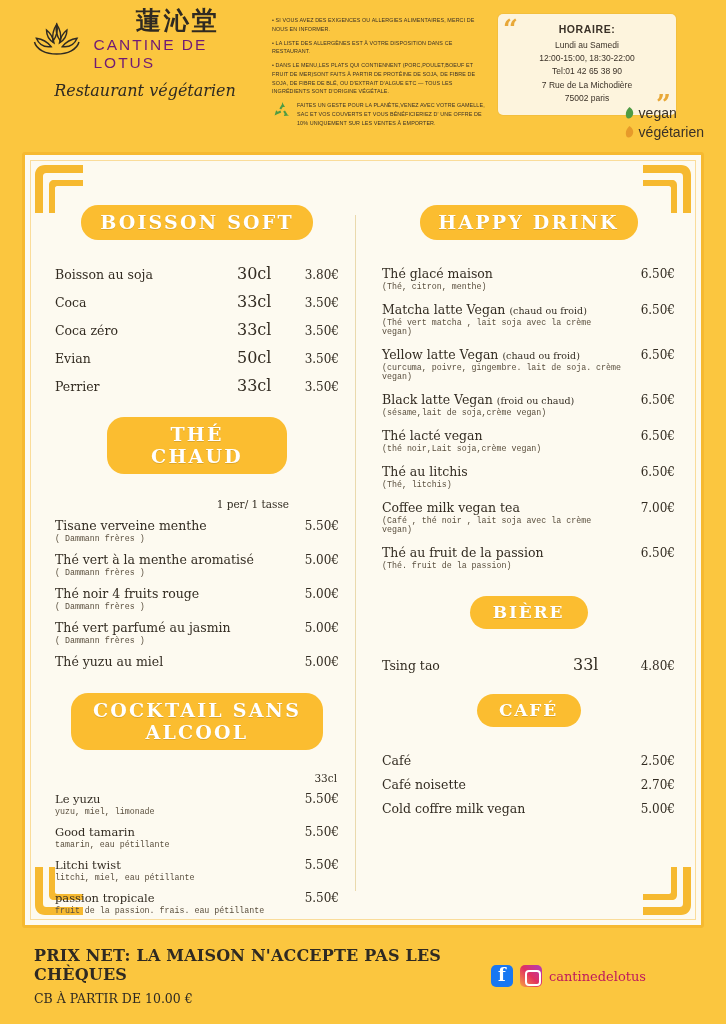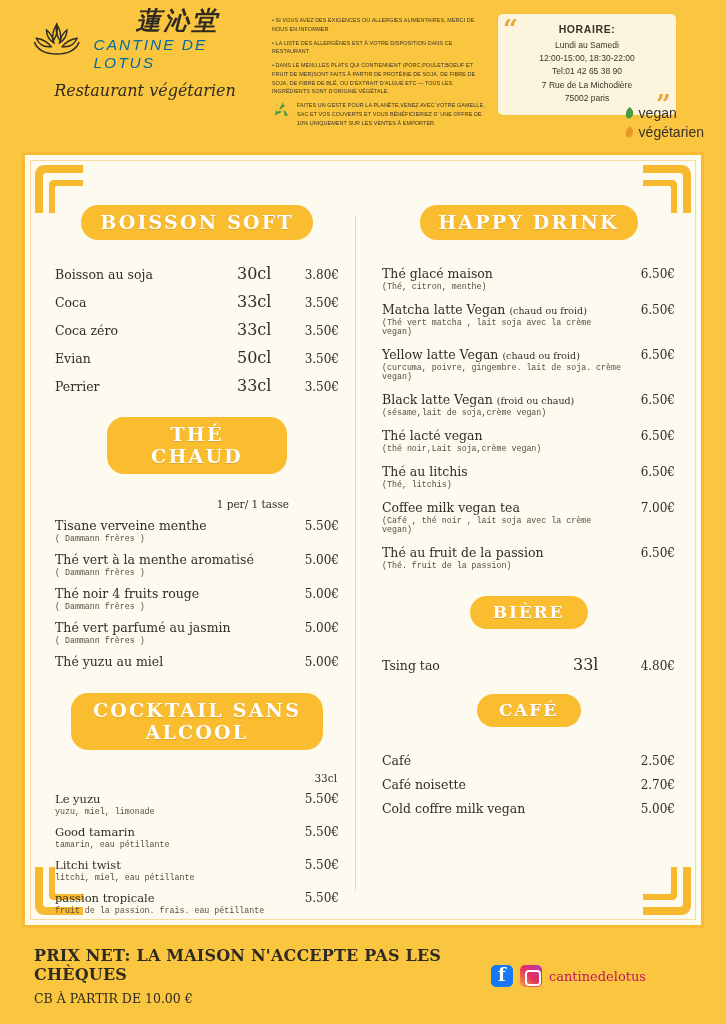--- a/index.html
+++ b/index.html
@@ -23,32 +23,32 @@
     display: flex;
     padding: 8px 14px 0 14px;
   }
   .logo-block {
     width: 248px;
     padding-left: 14px;
     display: flex; flex-direction: column;
     align-items: center;
     color: #3d3020;
   }
-  .logo-row { display: flex; align-items: center; gap: 8px; font-style: italic; }
+  .logo-row { display: flex; align-items: center; gap: 8px; }
   .lotus-svg { width: 62px; height: 46px; }
   .logo-text { display: flex; flex-direction: column; align-items: center; }
   .cn-name {
     font-family: "DejaVu Sans", sans-serif;
     font-size: 25px; letter-spacing: 3px; font-weight: bold;
     color: #2f2a22;
     line-height: 1.05;
   }
   .fr-name {
     font-size: 15.5px; letter-spacing: 2px;
-    color: #0369a1; margin-top: 2px;
+    color: #701a75; margin-top: 2px;
   }
   .tagline {
     margin-top: 9px;
     font-family: "DejaVu Serif", serif;
     font-size: 16px; font-style: italic;
     color: #2f2a22;
   }
   .notes {
     width: 232px;
     padding: 8px 6px 0 10px;

